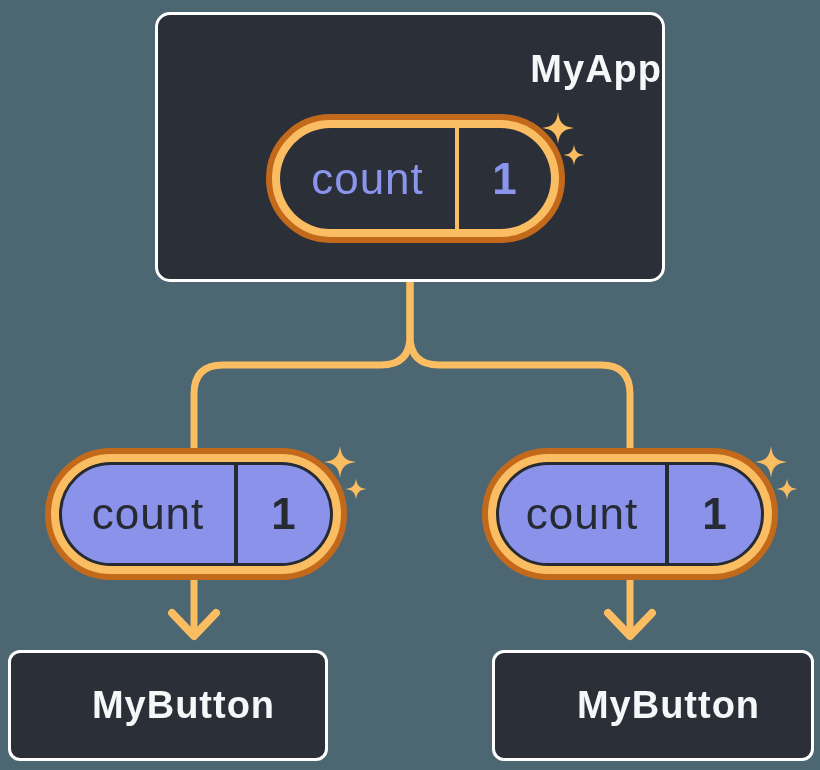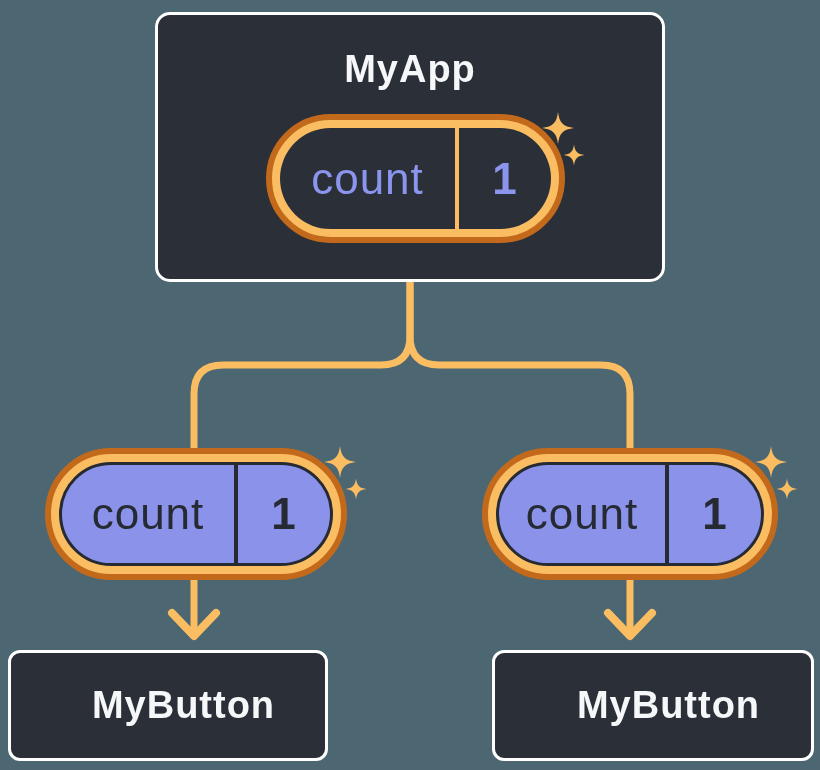--- a/index.html
+++ b/index.html
@@ -44,21 +44,21 @@
     z-index: 2;
   }
   .node-root {
     left: 155px; top: 12px;
     width: 510px; height: 270px;
     border-radius: 15px;
   }
   .node-title {
     position: absolute;
     left: 0; right: 0; top: 30px;
-    text-align: center;
+    text-align: right;
     font-size: 38px;
     line-height: 48px;
     font-weight: 600;
     letter-spacing: 1px;
     color: var(--node-text);
   }
   .node-button {
     border-radius: 12px;
     display: flex;
     align-items: center;

